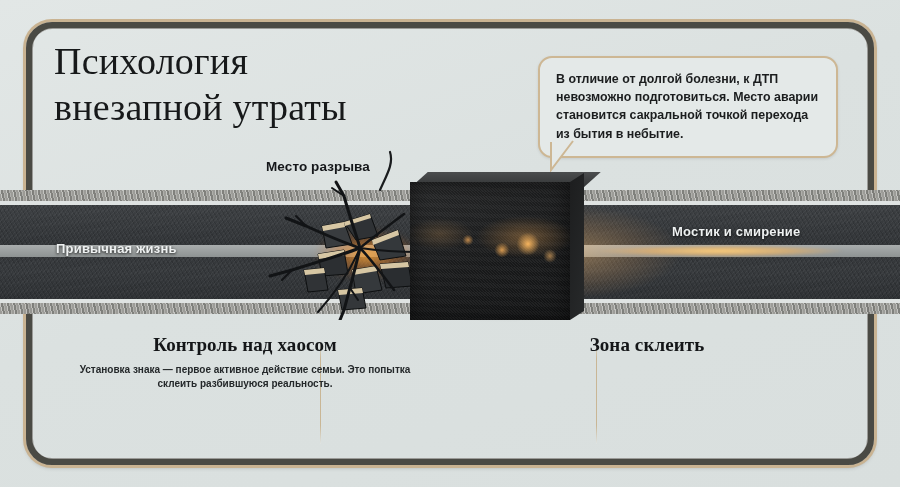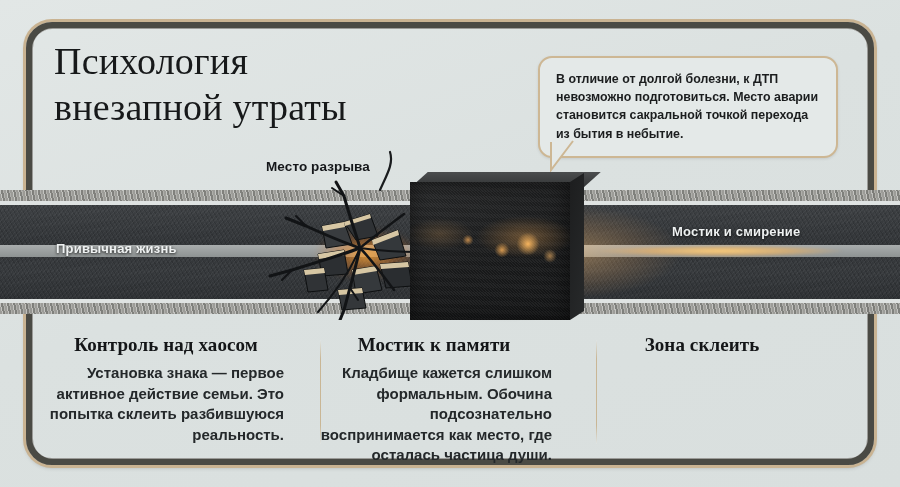--- a/index.html
+++ b/index.html
@@ -146,32 +146,32 @@
   
   .tick-line{position:absolute;left:262px;top:150px;width:140px;height:46px;}
 
   .callout{
     position:absolute;left:266px;top:159px;font-size:13.5px;color:#15171a;
     font-weight:600;letter-spacing:.1px;
   }
 
   
   .cols{
-    position:absolute;left:36px;top:334px;width:796px;height:118px;
+    position:absolute;left:48px;top:334px;width:796px;height:118px;
     display:flex;
     gap:8px;
   }
   .col{flex:1;text-align:center;padding:0 12px;box-sizing:border-box;position:relative;}
   .col h3{
     margin:0 0 7px 0;
     font-family:"Liberation Serif","DejaVu Serif",serif;
     font-size:19px;font-weight:700;color:#141618;letter-spacing:.1px;
   }
   .col p{
-    margin:0;font-size:15px;line-height:1.37;color:#24282a;font-weight:600;text-align:right;
+    margin:0;font-size:10px;line-height:1.37;color:#24282a;font-weight:600;
   }
   .divider{
     position:absolute;top:340px;width:1px;height:104px;
     background:linear-gradient(#dfe4e3,#c9b695 18%,#c9b695 82%,#dfe4e3);
   }
   .divider.d1{left:320px;}
   .divider.d2{left:596px;}
 </style>
 </head>
 <body>
@@ -262,21 +262,17 @@
 
   <div class="divider d1"></div>
   <div class="divider d2"></div>
 
   <div class="cols">
     <div class="col">
       <h3>Контроль над хаосом</h3>
       <p>Установка знака — первое активное действие семьи. Это попытка склеить разбившуюся реальность.</p>
     </div>
     <div class="col">
-      <h3>Мостик к памяти</h3>
-      <p>Кладбище кажется слишком формальным. Обочина подсознательно воспринимается как место, где осталась частица души.</p>
-    </div>
-    <div class="col">
       <h3>Зона склеить</h3>
     </div>
   </div>
 
 </div>
 
 </body></html>

